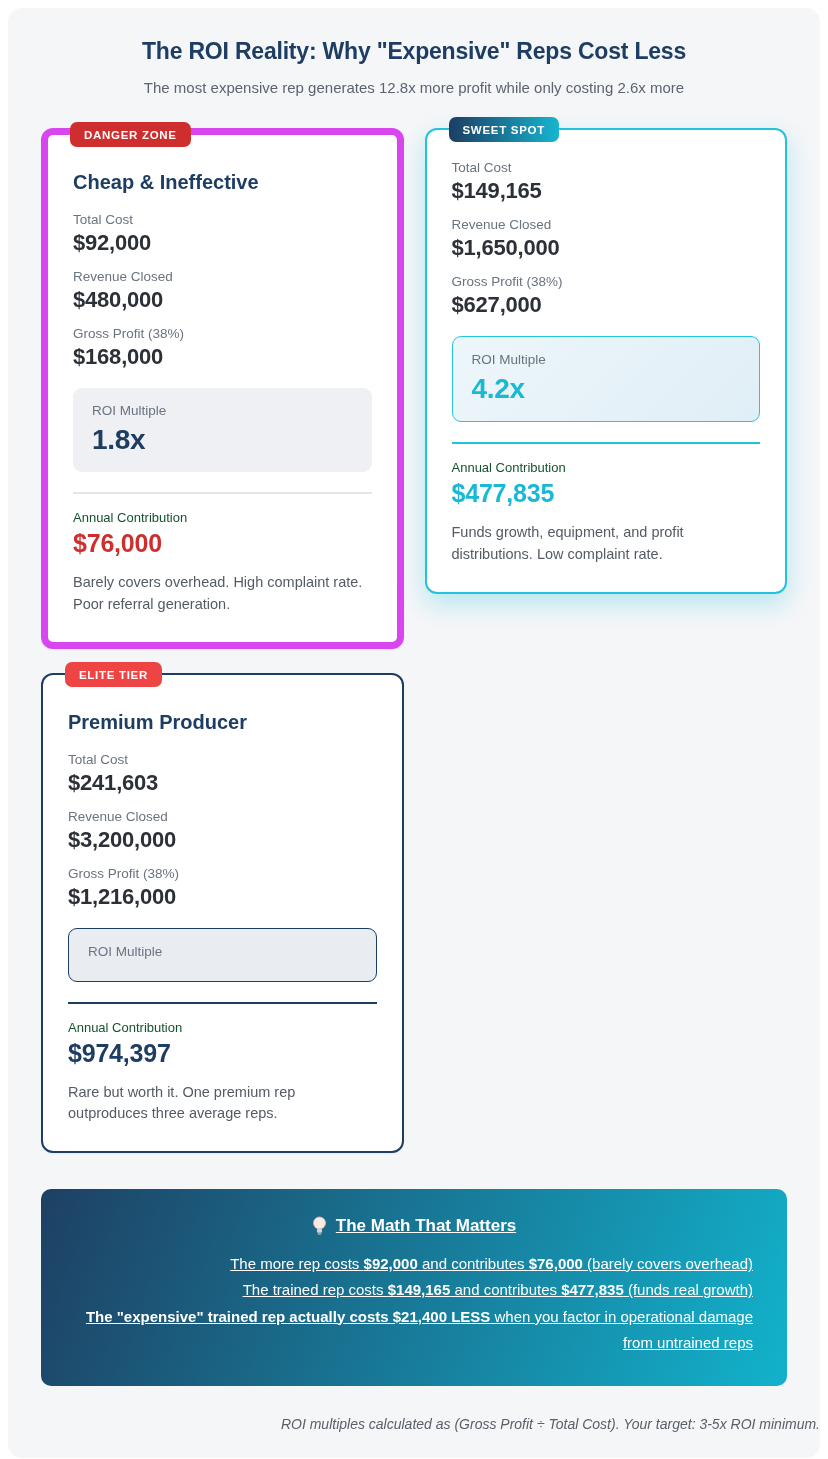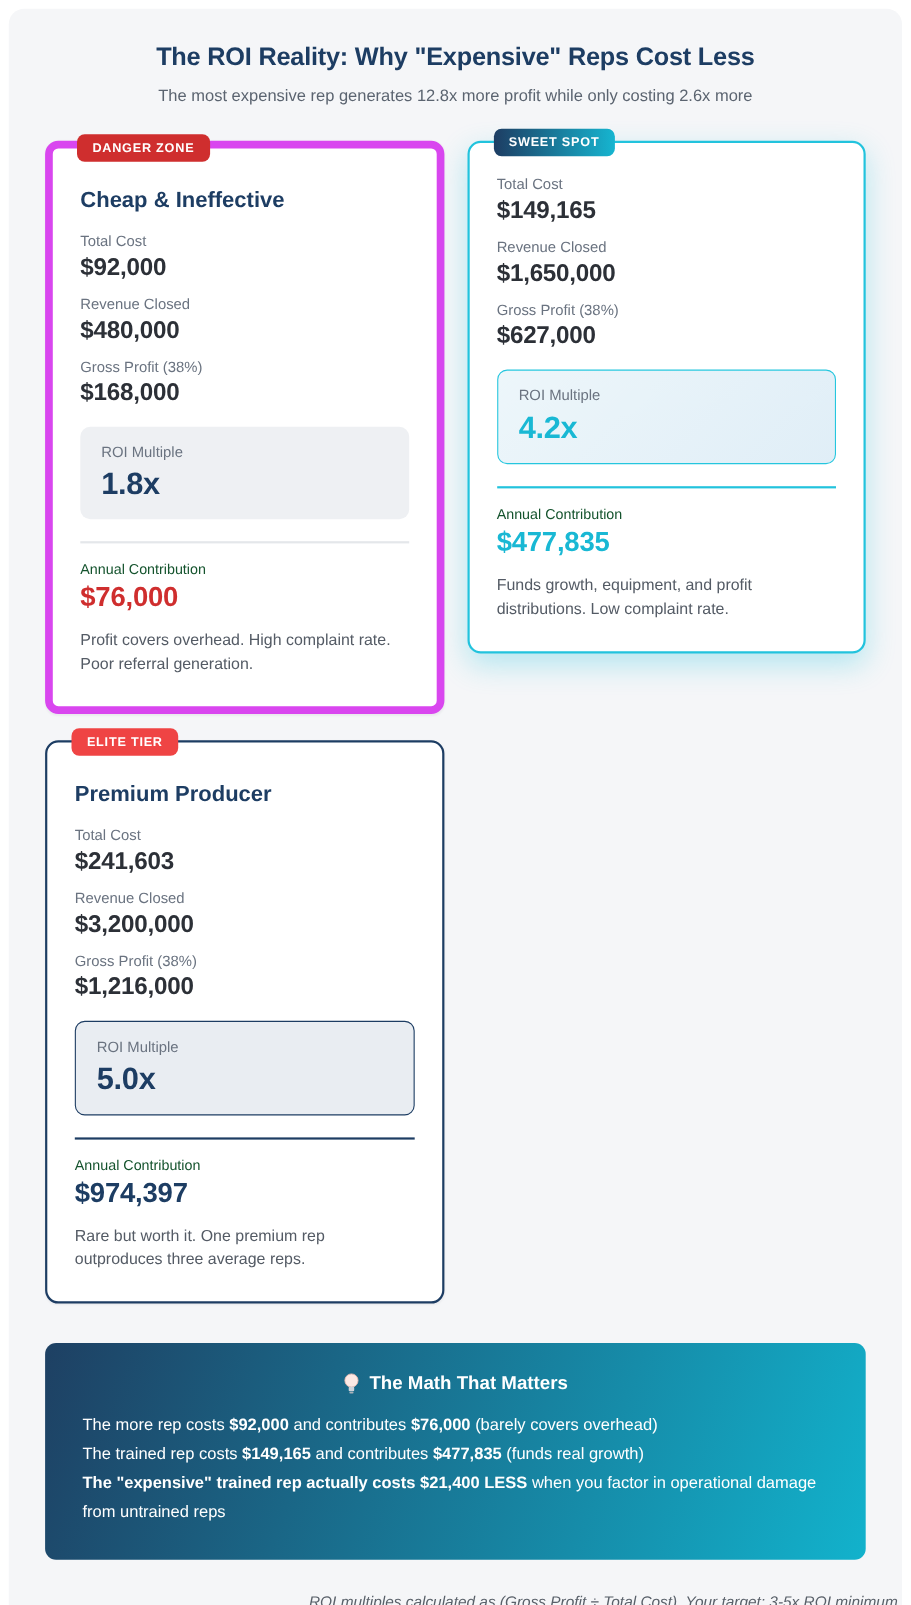--- a/index.html
+++ b/index.html
@@ -121,22 +121,23 @@
     font-size: 14.5px;
     line-height: 1.5;
     color: #545b65;
   }
   
   .banner {
     margin: 36px 33px 0;
     border-radius: 10px;
     background: linear-gradient(110deg, #1e4063 0%, #12b2cc 100%);
     color: #ffffff;
-    text-align: left;
+    text-align: right;
     padding: 27px 34px 30px;
+    text-decoration: underline;
   }
   .banner-title {
     font-size: 17px;
     font-weight: bold;
     display: flex;
     align-items: center;
     justify-content: center;
     gap: 9px;
     margin-bottom: 15px;
   }
@@ -184,21 +185,21 @@
   </div>
       <div class="roi-box">
         <div class="roi-label">ROI Multiple</div>
         <div class="roi-value">1.8x</div>
       </div>
       <hr class="divider">
       <div class="contrib">
         <div class="contrib-label">Annual Contribution</div>
         <div class="contrib-value">$76,000</div>
       </div>
-      <div class="card-desc">Profit covers overhead. High complaint rate. Poor referral generation.</div>
+      <div class="card-desc">Barely covers overhead. High complaint rate. Poor referral generation.</div>
     </div>
 
     <div class="card card--sweet">
       <div class="badge">SWEET SPOT</div>
       <div class="stats">
     <div class="stat">
       <div class="stat-label">Total Cost</div>
       <div class="stat-value">$149,165</div>
     </div>
 
@@ -238,21 +239,20 @@
       <div class="stat-value">$3,200,000</div>
     </div>
 
     <div class="stat">
       <div class="stat-label">Gross Profit (38%)</div>
       <div class="stat-value">$1,216,000</div>
     </div>
   </div>
       <div class="roi-box">
         <div class="roi-label">ROI Multiple</div>
-        <div class="roi-value">5.0x</div>
       </div>
       <hr class="divider">
       <div class="contrib">
         <div class="contrib-label">Annual Contribution</div>
         <div class="contrib-value">$974,397</div>
       </div>
       <div class="card-desc">Rare but worth it. One premium rep outproduces three average reps.</div>
     </div>
   </div>
 

